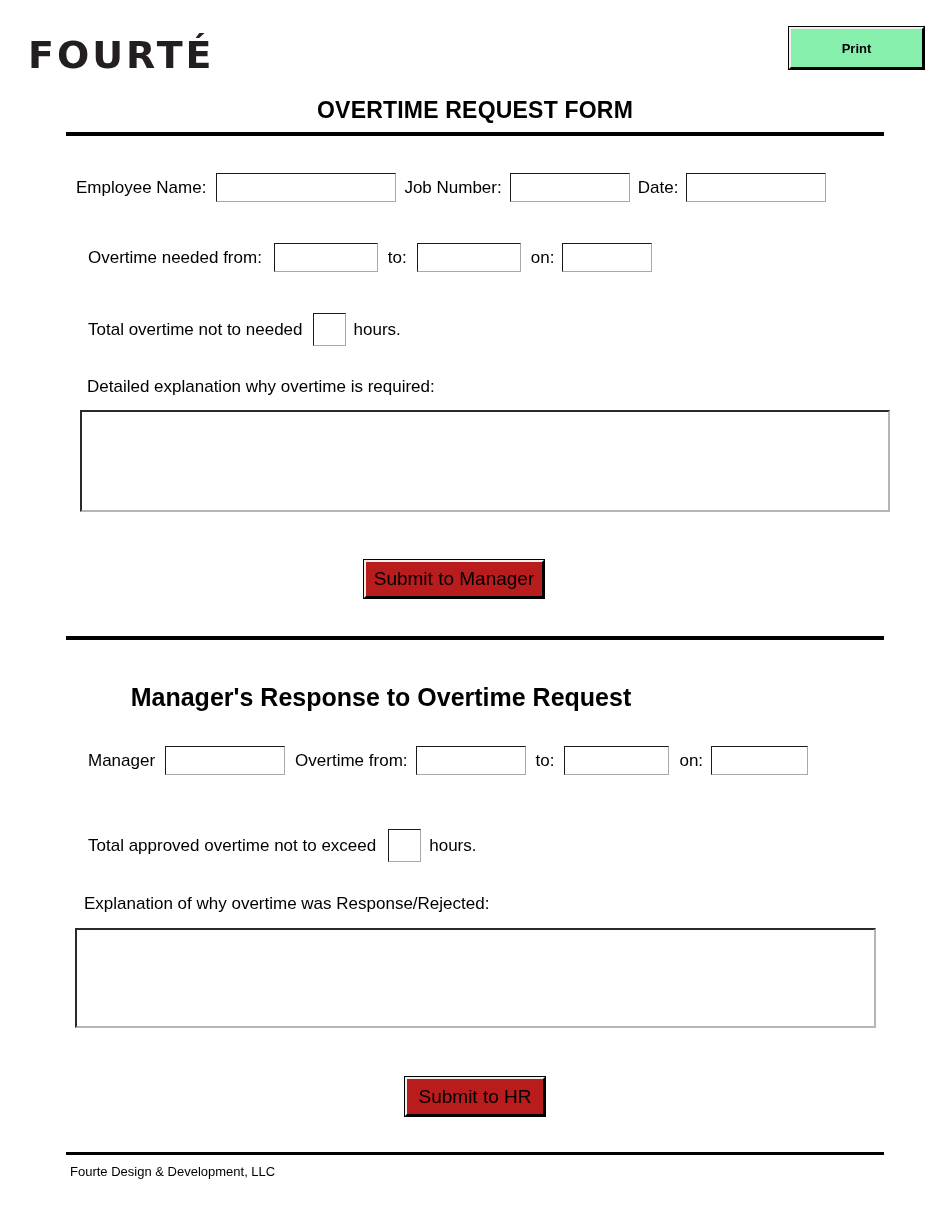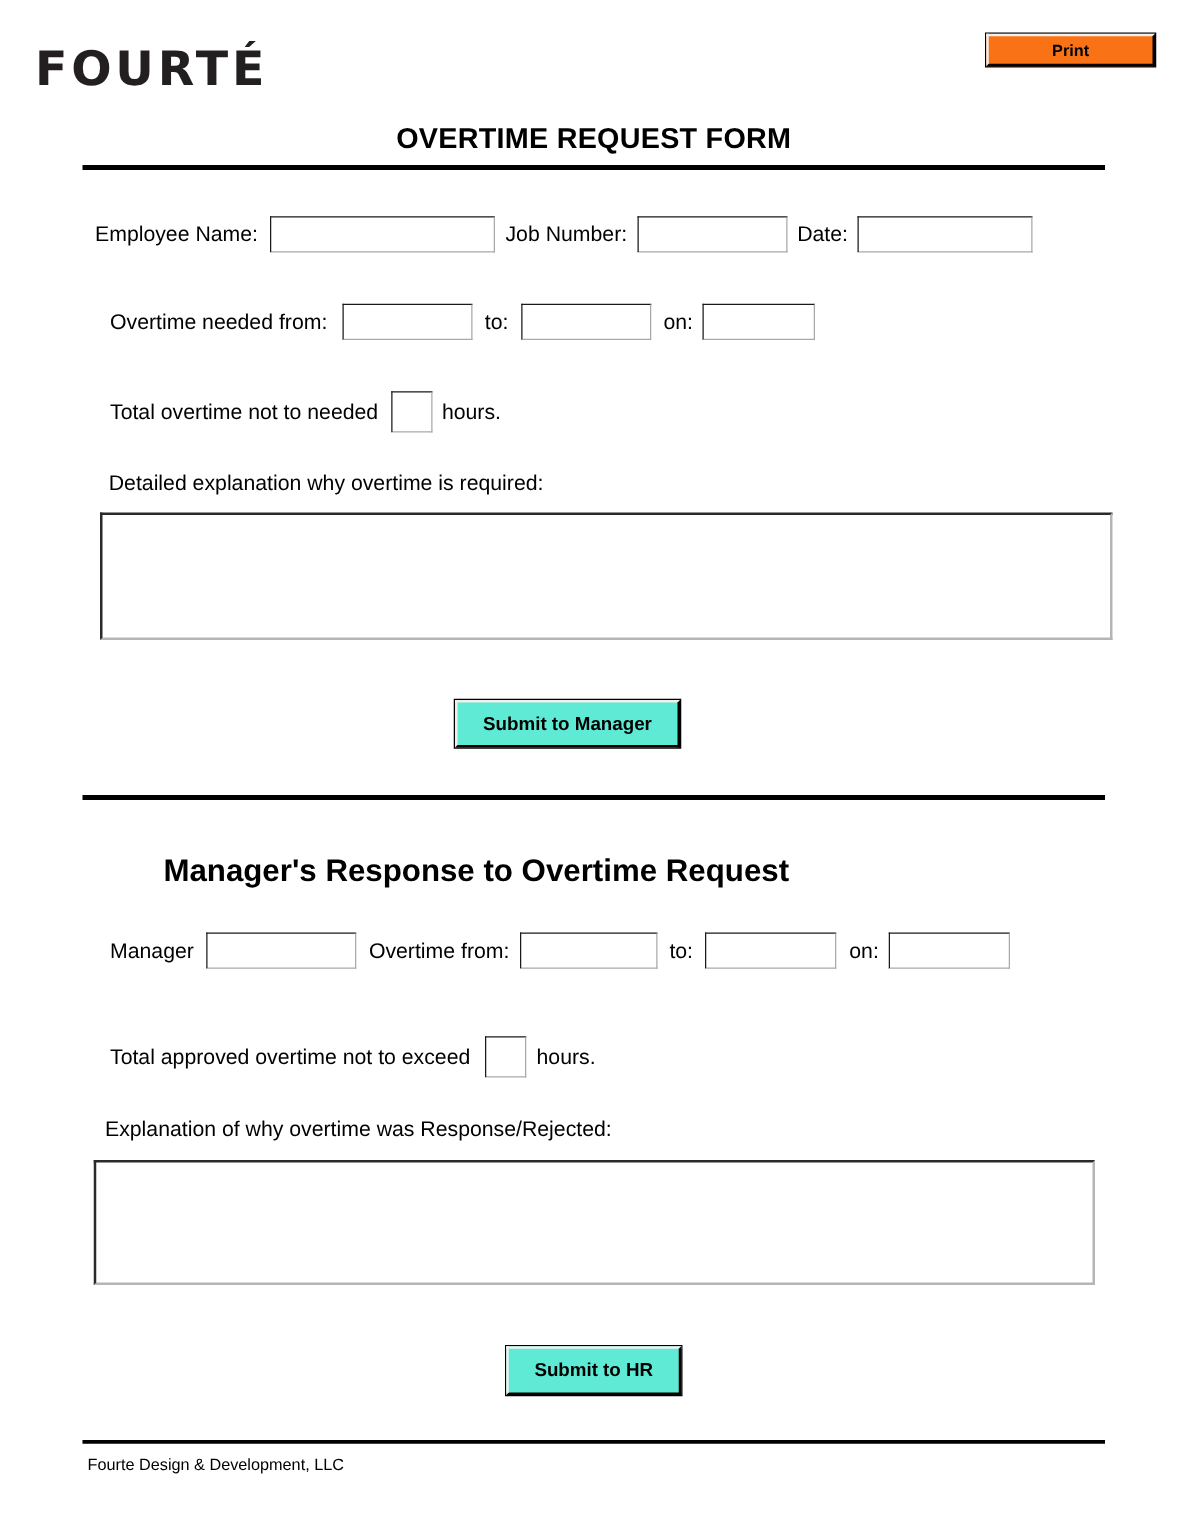--- a/index.html
+++ b/index.html
@@ -35,22 +35,22 @@
     color: #231f20;
     line-height: 1;
     white-space: nowrap;
   }
 
   .print-button {
     position: absolute;
     right: 26px;
     top: 27px;
     width: 135px;
-    height: 26px;
-    background: #f97316;
+    height: 42px;
+    background: #86efac;
     border-top: 2px solid #f2f0ec;
     border-left: 2px solid #f2f0ec;
     border-right: 2px solid #000000;
     border-bottom: 2px solid #000000;
     box-shadow: 0 0 0 1px #000000;
     font-size: 13px;
     font-weight: bold;
     font-family: "Liberation Sans", sans-serif;
     display: flex;
     align-items: center;
@@ -126,29 +126,29 @@
     resize: none;
     outline: none;
     font-family: "Liberation Sans", sans-serif;
     font-size: 15px;
     padding: 4px 6px;
     color: #000;
   }
 
   .submit-button {
     position: absolute;
-    background: #5eead4;
+    background: #b91c1c;
     border-top: 2px solid #f2f0ec;
     border-left: 2px solid #f2f0ec;
     border-right: 2px solid #000000;
     border-bottom: 2px solid #000000;
     box-shadow: 0 0 0 1px #000000;
     font-family: "Liberation Sans", sans-serif;
-    font-weight: bold;
-    font-size: 15px;
+    font-weight: normal;
+    font-size: 19px;
     display: flex;
     align-items: center;
     justify-content: center;
     cursor: pointer;
     box-sizing: border-box;
   }
 
   .section-title {
     position: absolute;
     left: 0;

